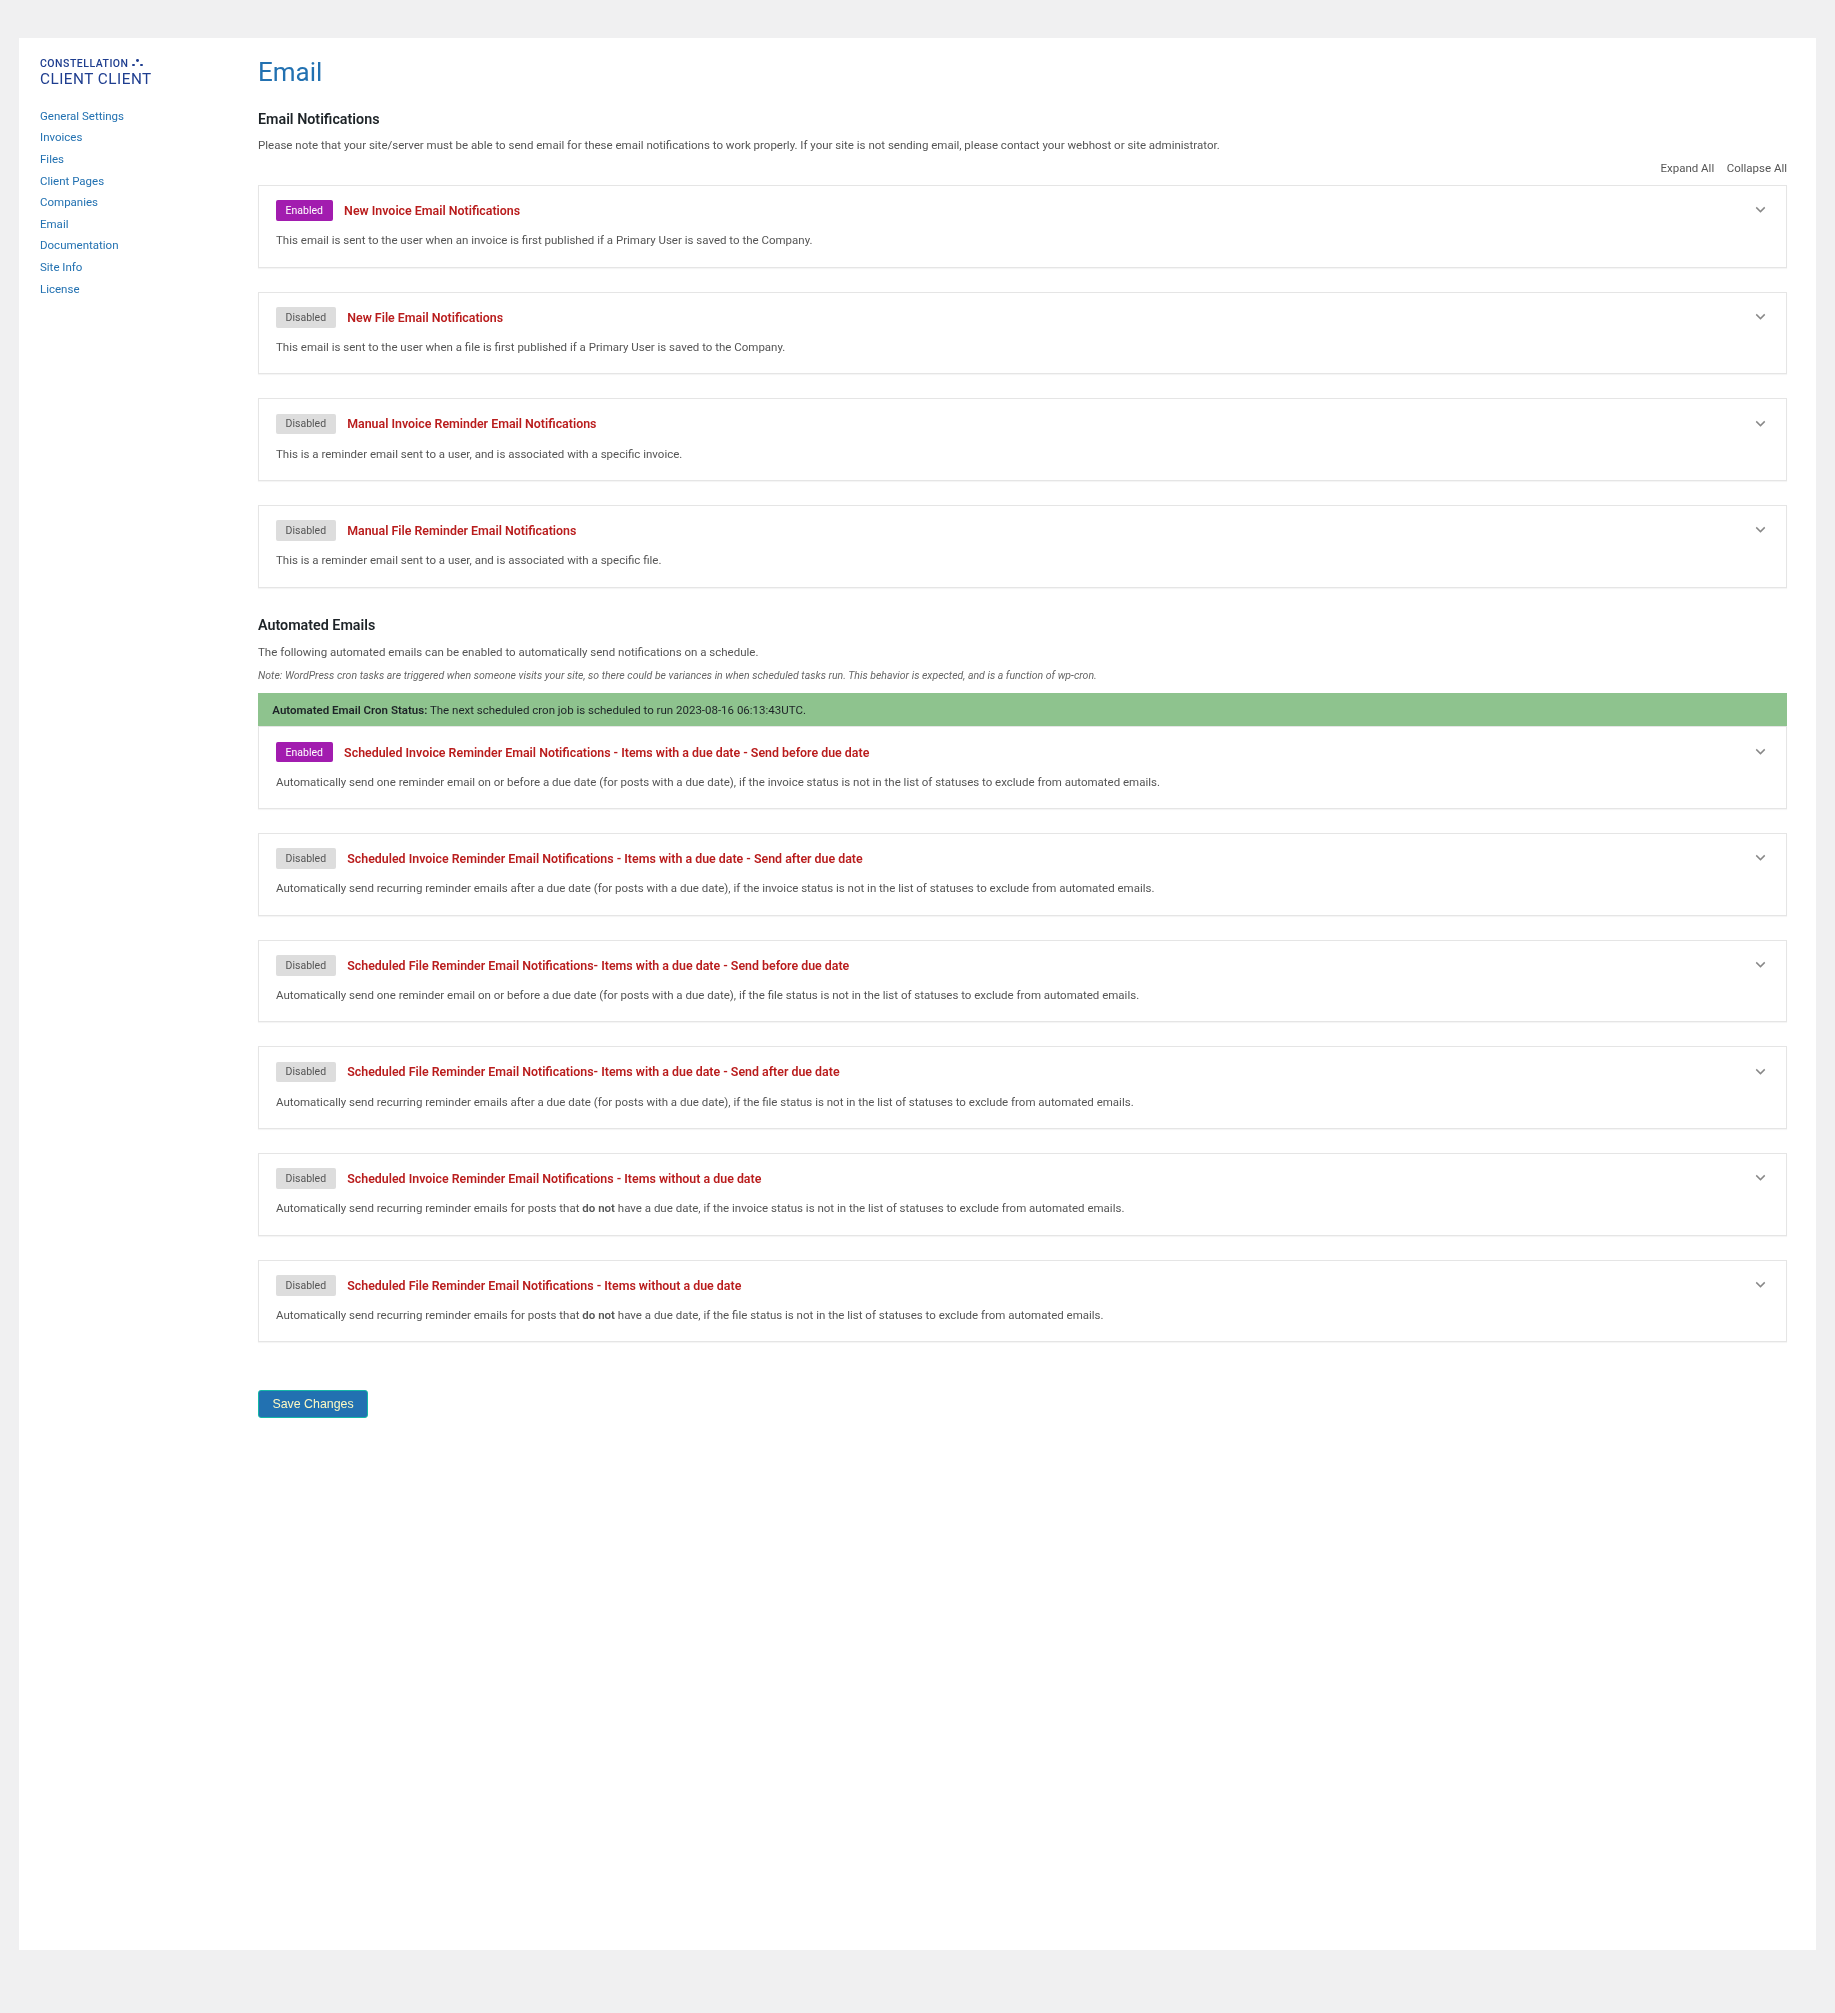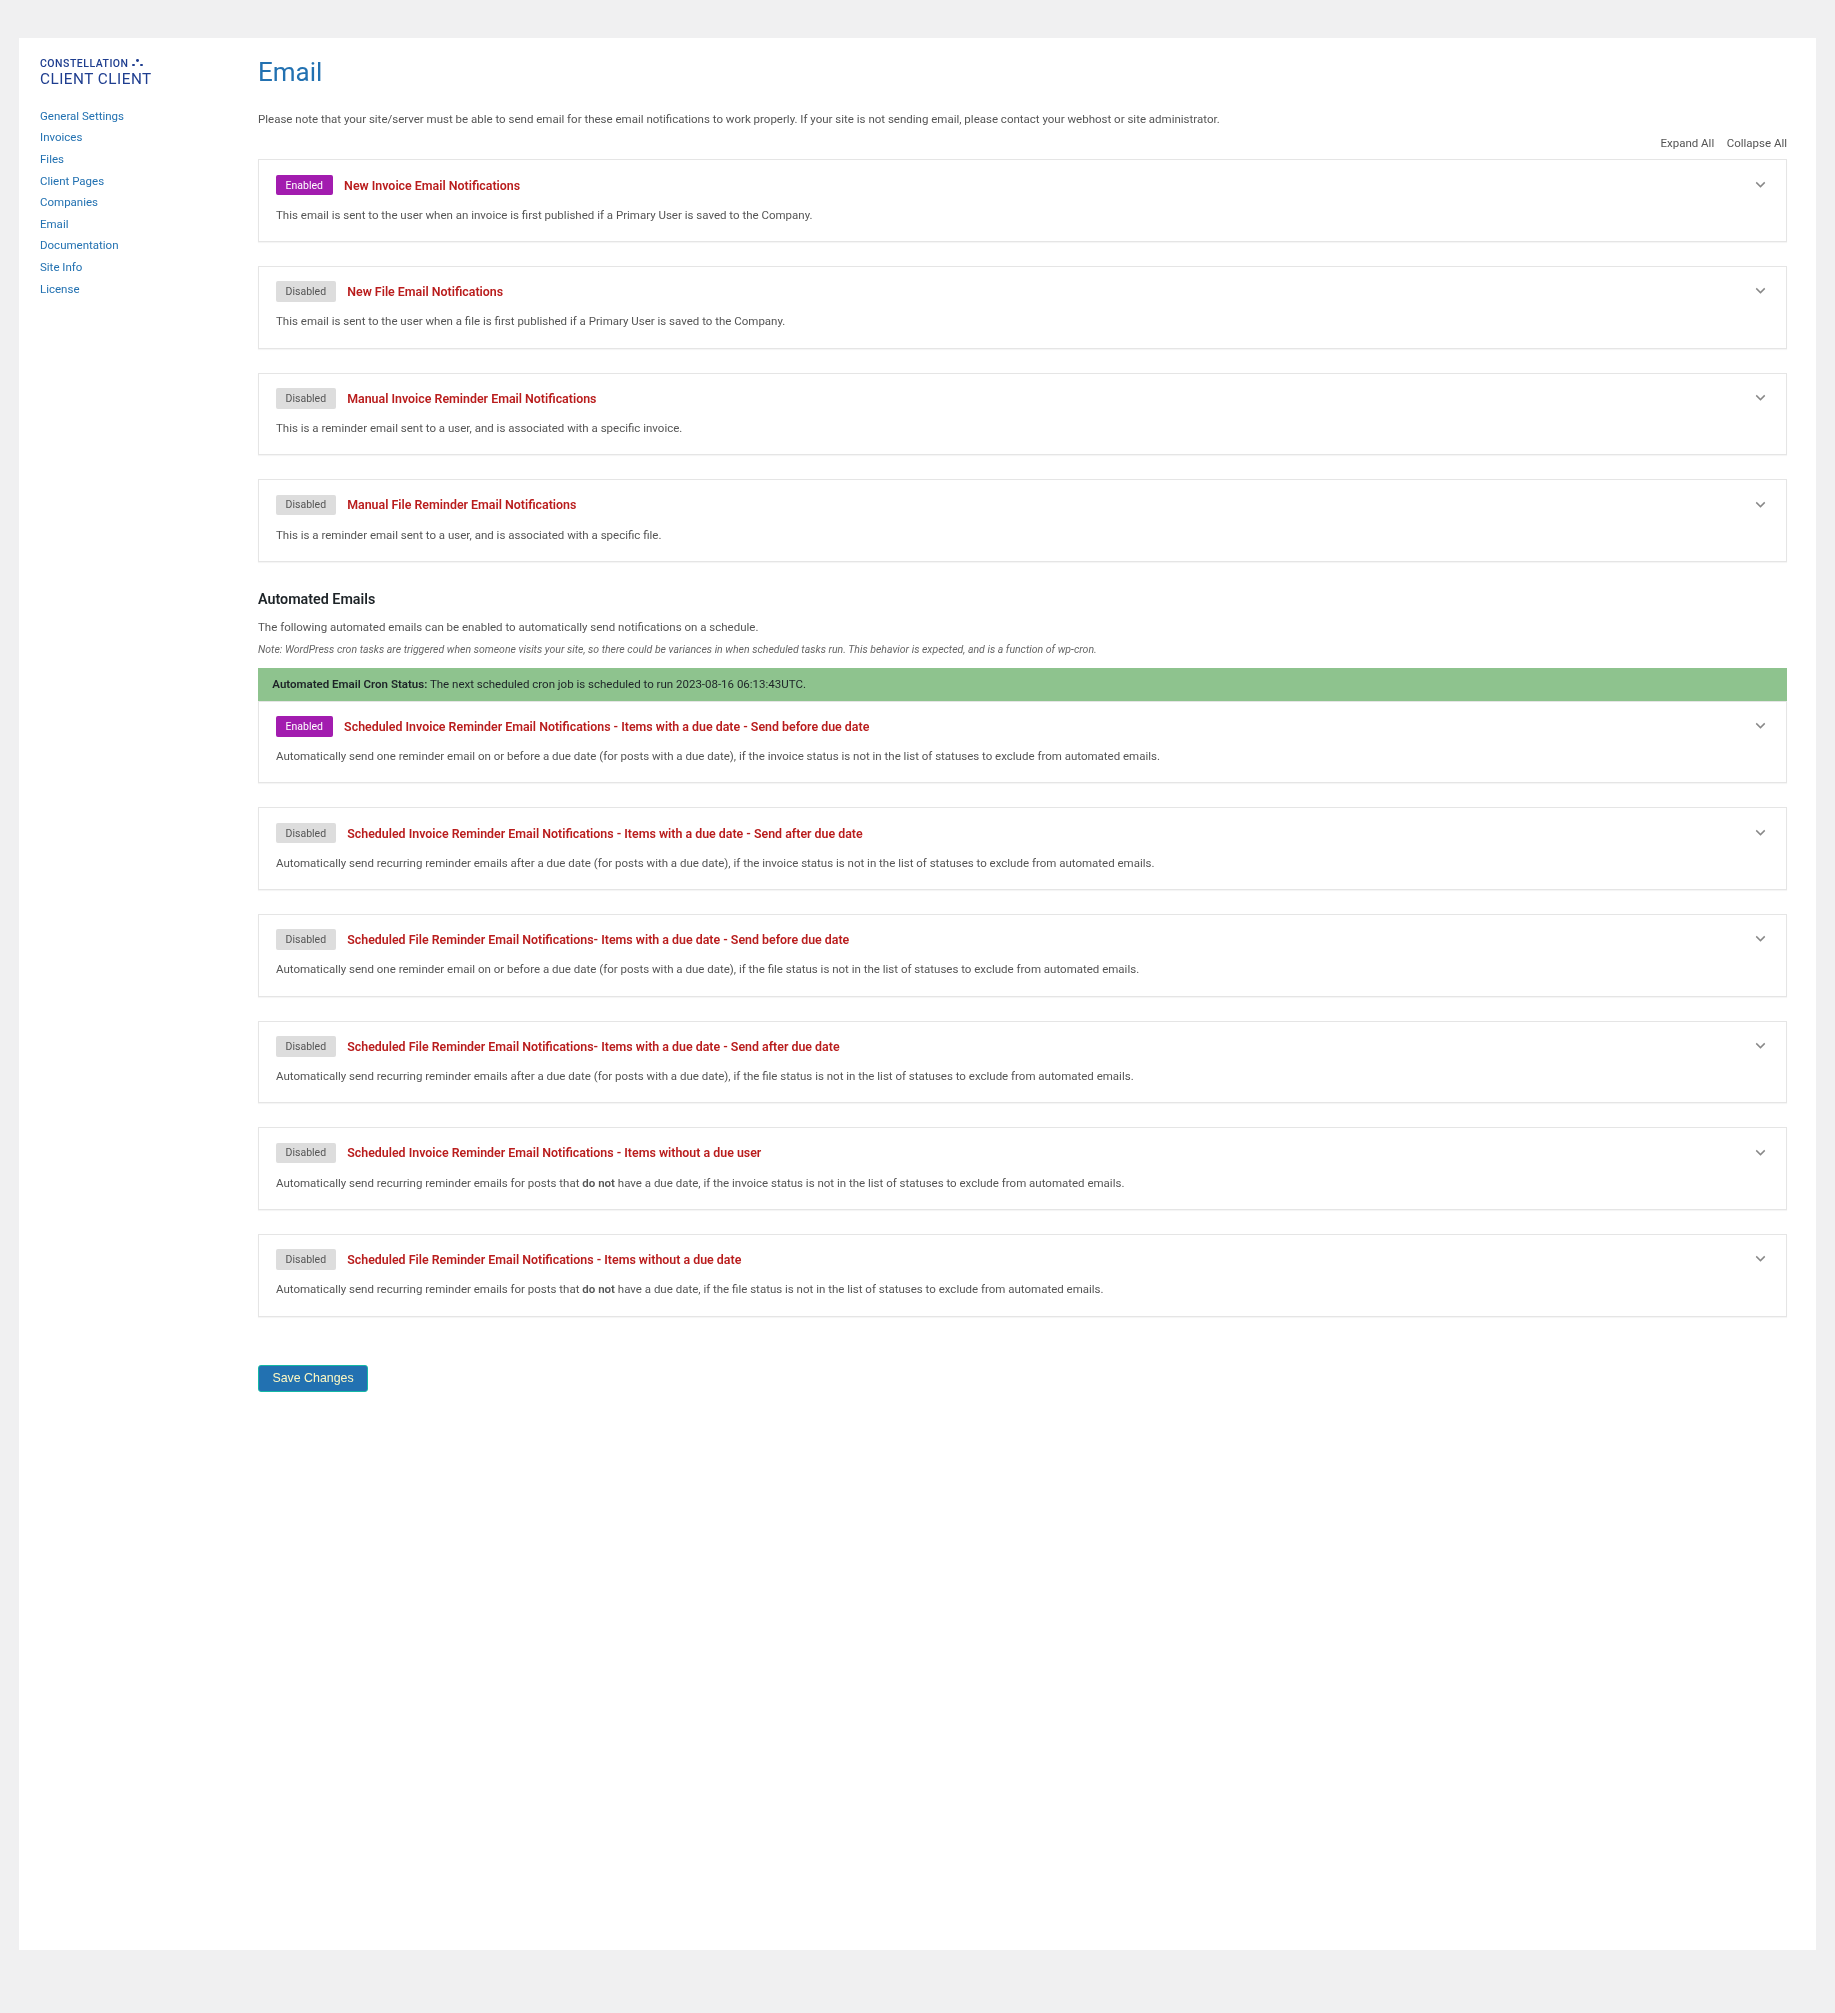--- a/index.html
+++ b/index.html
@@ -62,20 +62,21 @@
       <li><a href="#">Email</a></li>
       <li><a href="#">Documentation</a></li>
       <li><a href="#">Site Info</a></li>
       <li><a href="#">License</a></li>
     </ul>
   </aside>
 
   <main class="content">
     <h1 class="page-title">Email</h1>
 
+    <h2 class="section-heading">Email Notifications</h2>
     <p class="section-desc">Please note that your site/server must be able to send email for these email notifications to work properly. If your site is not sending email, please contact your webhost or site administrator.</p>
 
     <div class="toolbar">
       <span>Expand All</span>
       <span>Collapse All</span>
     </div>
 
     <div id="panels1-mount">
         <div class="panel">
           <div class="panel-head">
@@ -164,21 +165,21 @@
             <span class="panel-title">Scheduled File Reminder Email Notifications- Items with a due date - Send after due date</span>
             <span class="chevron"><svg viewBox="0 0 24 24" fill="none" stroke="currentColor" stroke-width="2">
                 <polyline points="6 9 12 15 18 9"></polyline>
               </svg></span>
           </div>
           <div class="panel-body"><span>Automatically send recurring reminder emails after a due date (for posts with a due date), if the file status is not in the list of statuses to exclude from automated emails.</span></div>
         </div>
         <div class="panel">
           <div class="panel-head">
             <span class="badge disabled">Disabled</span>
-            <span class="panel-title">Scheduled Invoice Reminder Email Notifications - Items without a due user</span>
+            <span class="panel-title">Scheduled Invoice Reminder Email Notifications - Items without a due date</span>
             <span class="chevron"><svg viewBox="0 0 24 24" fill="none" stroke="currentColor" stroke-width="2">
                 <polyline points="6 9 12 15 18 9"></polyline>
               </svg></span>
           </div>
           <div class="panel-body"><span>Automatically send recurring reminder emails for posts that </span><strong>do not</strong><span> have a due date, if the invoice status is not in the list of statuses to exclude from automated emails.</span></div>
         </div>
         <div class="panel">
           <div class="panel-head">
             <span class="badge disabled">Disabled</span>
             <span class="panel-title">Scheduled File Reminder Email Notifications - Items without a due date</span>

